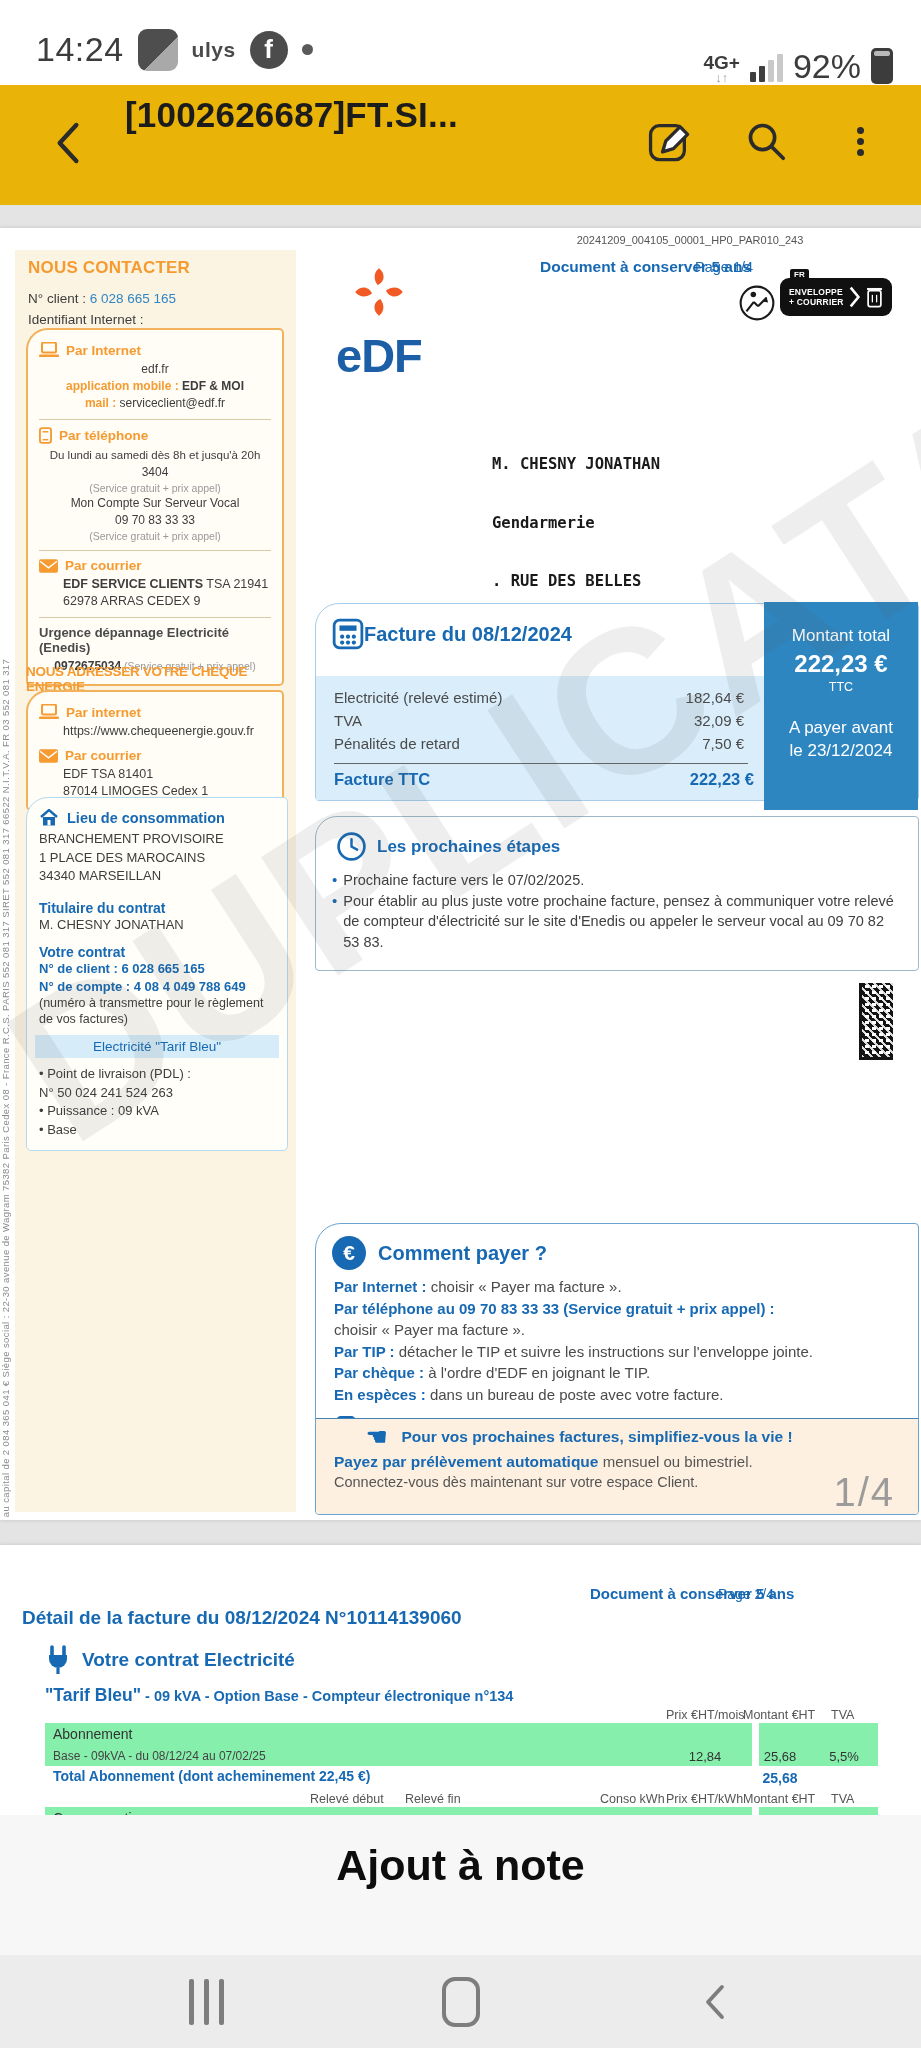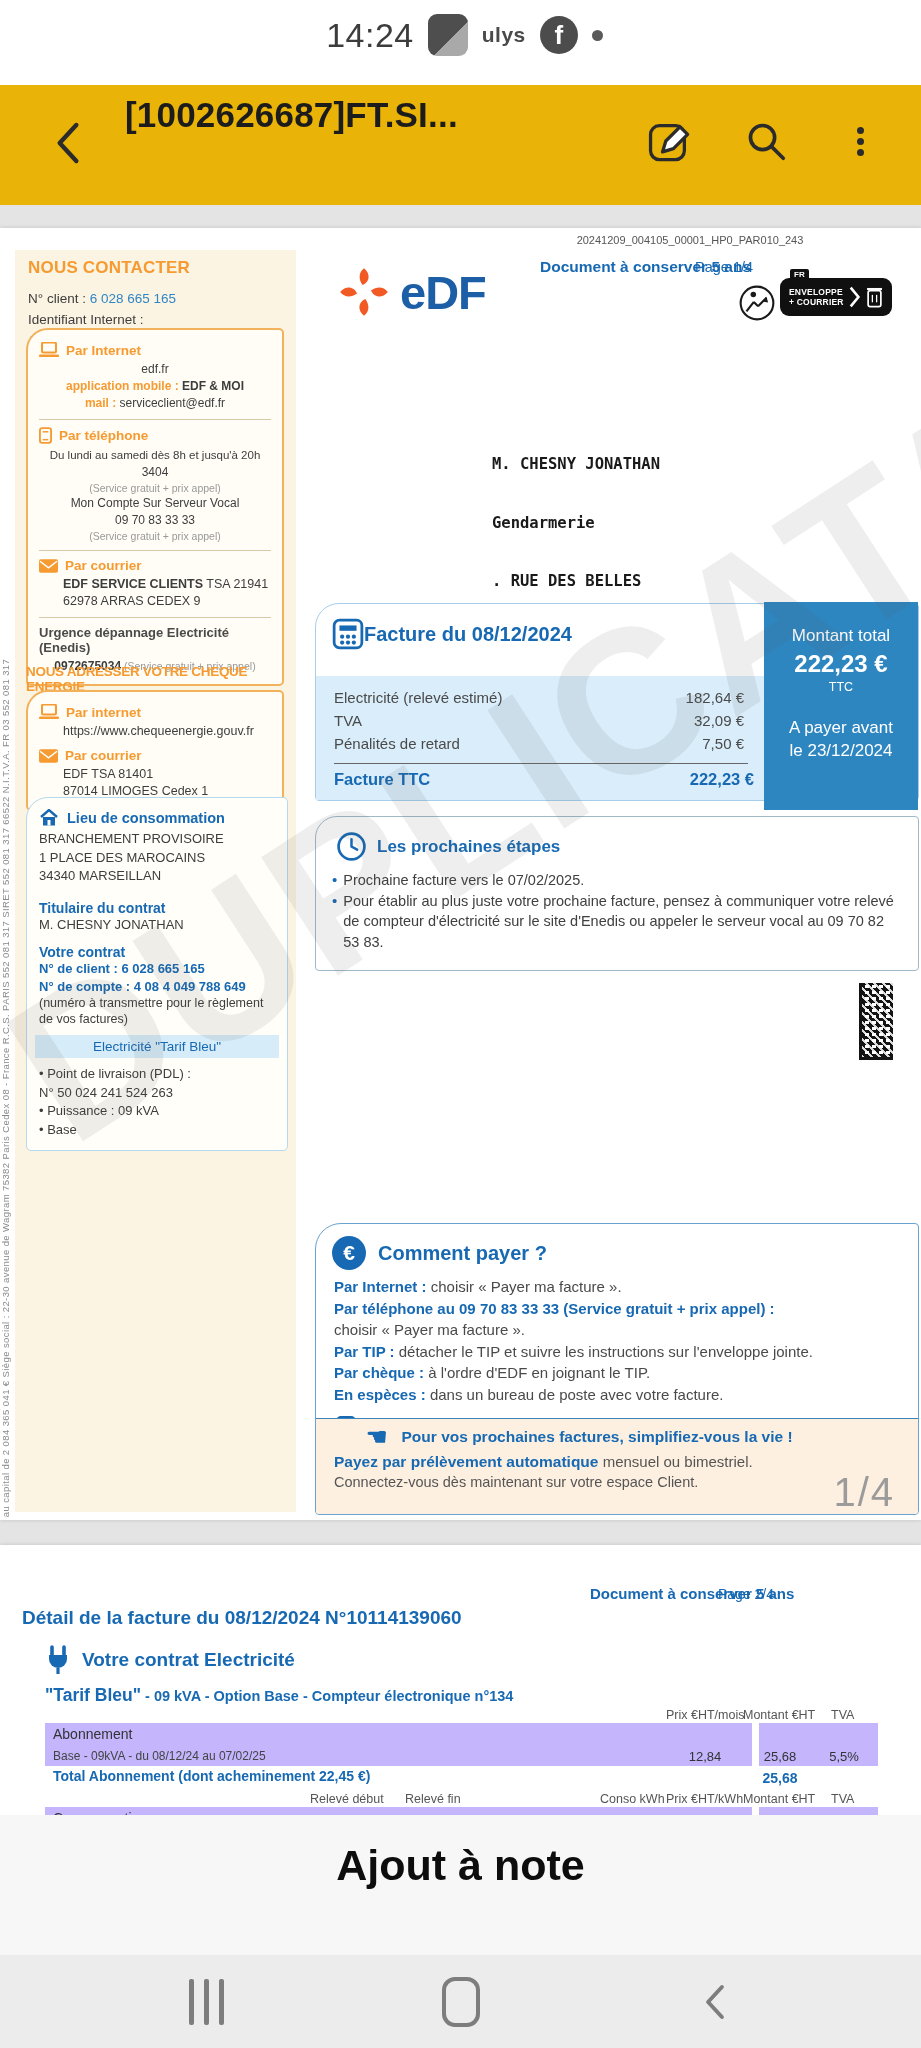--- a/index.html
+++ b/index.html
@@ -1,21 +1,21 @@
 <!DOCTYPE html>
 <html><head>
 <meta charset="utf-8">
 <style>
   html,body{margin:0;padding:0;}
   body{width:921px;height:2048px;position:relative;overflow:hidden;background:#fff;
        font-family:"Liberation Sans",sans-serif;color:#222;}
 
   
   .status-bar{position:absolute;left:0;top:0;width:921px;height:85px;background:#fff;
-    display:flex;align-items:center;justify-content:space-between;padding:14px 28px 0 36px;box-sizing:border-box;flex-direction:column;}
+    display:flex;align-items:center;justify-content:space-between;padding:14px 28px 0 36px;box-sizing:border-box;}
   .sb-left{display:flex;align-items:center;gap:14px;}
   .sb-time{font-size:34px;color:#3c3c3c;letter-spacing:0.5px;}
   .app-sq{width:40px;height:42px;border-radius:9px;background:linear-gradient(135deg,#4e4e4e 58%,#a9a9a9 58%);}
   .ulys-word{font-size:21px;font-weight:bold;color:#4a4a4a;letter-spacing:0.5px;}
   .fb-circ{width:38px;height:38px;border-radius:50%;background:#4c4c4c;color:#fff;font-weight:bold;
     font-size:26px;display:flex;align-items:center;justify-content:center;}
   .tiny-dot{width:11px;height:11px;border-radius:50%;background:#5a5a5a;}
   .sb-right{display:flex;align-items:flex-end;gap:10px;}
   .net-stack{display:flex;flex-direction:column;align-items:center;line-height:1;margin-bottom:2px;}
   .net-4g{font-size:19px;font-weight:bold;color:#3c3c3c;margin-top:40px;}
@@ -39,21 +39,21 @@
   
   .viewer{position:absolute;left:0;top:205px;width:921px;height:1610px;background:#e4e4e4;}
   .page{position:absolute;left:0;width:921px;background:#fff;box-shadow:0 0 4px rgba(0,0,0,.15);overflow:hidden;}
   .page1{top:23px;height:1292px;}
   .page2{top:1340px;height:270px;}
 
   
   .doc-ref{position:absolute;left:470px;top:6px;width:440px;text-align:center;font-size:11px;color:#555;}
   .keep-note{position:absolute;font-size:15.5px;font-weight:bold;color:#1769b3;}
   .pg-label{position:absolute;font-size:14.5px;color:#1769b3;}
-  .edf-logo{position:absolute;left:336px;top:36px;display:flex;align-items:center;gap:8px;}
+  .edf-logo{position:absolute;left:336px;top:36px;display:flex;align-items:center;gap:8px;flex-direction:column;}
   .edf-word{font-size:47px;font-weight:800;color:#1d5fa7;letter-spacing:-1px;}
   .triman{position:absolute;left:738px;top:56px;}
   .env-badge{position:absolute;left:780px;top:50px;background:#101010;border-radius:9px;
      display:flex;align-items:center;gap:5px;padding:5px 9px;height:38px;box-sizing:border-box;}
   .env-tab{position:absolute;left:10px;top:-9px;background:#101010;color:#fff;font-size:8px;font-weight:bold;
      padding:1px 4px;border-radius:2px;}
   .env-txt{display:flex;flex-direction:column;line-height:10px;}
   .env-txt span{color:#fff;font-size:8.5px;font-weight:bold;letter-spacing:0.2px;}
   .recipient{position:absolute;left:492px;top:188px;font-family:"DejaVu Sans Mono",monospace;
      font-weight:bold;font-size:15.5px;line-height:19.5px;color:#1a1a1a;white-space:pre;}
@@ -146,21 +146,21 @@
      letter-spacing:2px;z-index:7;}
 
   
   .p2-title{position:absolute;left:22px;top:62px;font-size:19px;font-weight:bold;color:#1769b3;}
   .p2-contract{position:absolute;left:45px;top:100px;display:flex;align-items:center;gap:11px;
      font-size:19px;font-weight:bold;color:#1769b3;}
   .p2-sub{position:absolute;left:45px;top:140px;color:#1769b3;font-weight:bold;}
   .p2-sub .b1{font-size:17.5px;}
   .p2-sub .b2{font-size:14.5px;}
   .p2-colh{position:absolute;font-size:12.5px;color:#555;}
-  .p2-row{position:absolute;left:45px;width:833px;background:#c4b5fd;}
+  .p2-row{position:absolute;left:45px;width:833px;background:#86efac;}
   .p2-row-label{font-size:14px;color:#333;padding:3px 0 0 8px;}
   .p2-small{font-size:12px;color:#444;padding:3px 0 0 8px;}
   .p2-total{position:absolute;left:45px;width:833px;}
   .p2-total .lbl{position:absolute;left:8px;top:2px;font-size:14px;font-weight:bold;color:#1769b3;}
   .p2-val{position:absolute;font-size:13px;color:#333;text-align:center;}
   .p2-val.bold{font-weight:bold;color:#1769b3;}
   .gapcol{position:absolute;left:752px;width:7px;background:#fff;}
 
   
   .note-bar{position:absolute;left:0;top:1815px;width:921px;height:140px;background:#f7f7f8;

